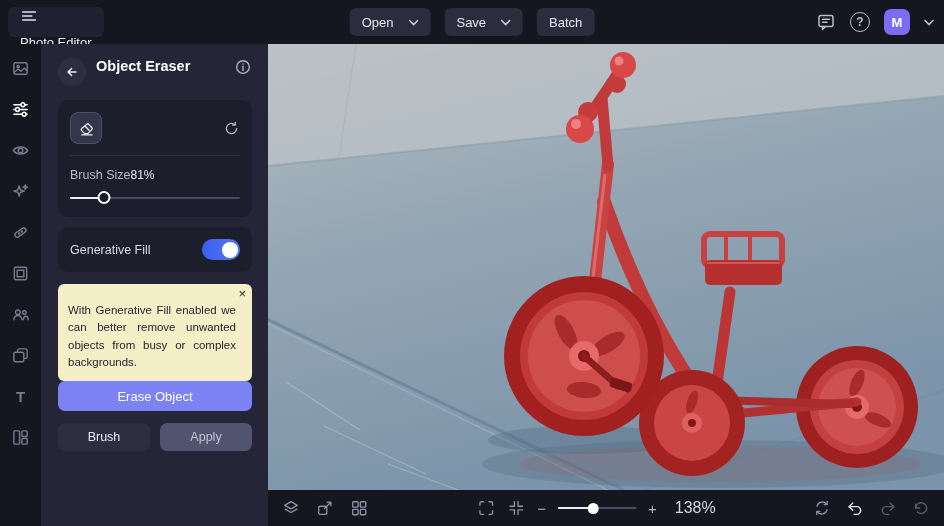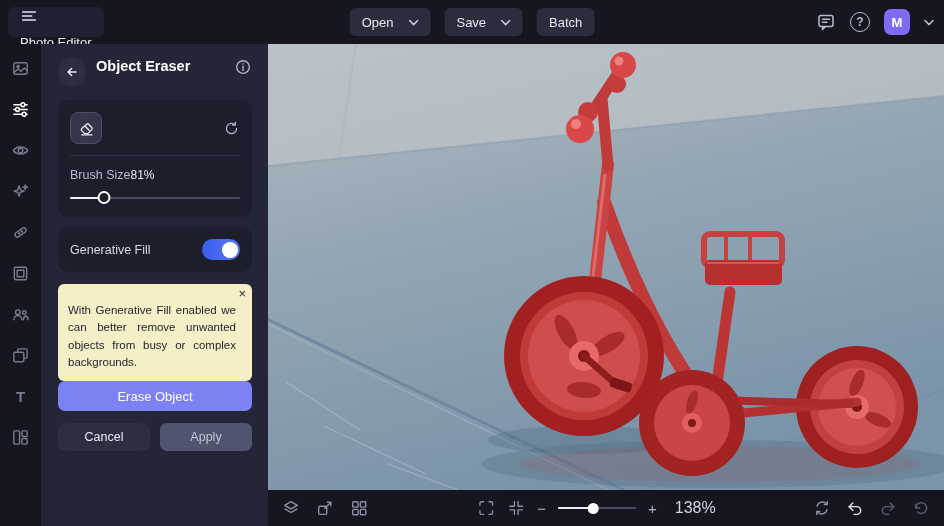--- a/index.html
+++ b/index.html
@@ -241,21 +241,21 @@
     </div>
 
     <div class="tooltip">
       <span>With Generative Fill enabled we can better remove unwanted objects from busy or complex backgrounds.</span>
       <button class="tooltip-close">×</button>
     </div>
 
     <button class="erase-btn">Erase Object</button>
 
     <div class="action-row">
-      <button class="cancel-btn">Cancel</button>
+      <button class="cancel-btn">Brush</button>
       <button class="apply-btn">Apply</button>
     </div>
   </div>
 
   <div class="canvas">
     <svg viewBox="0 0 676 446" preserveAspectRatio="none">
       <defs>
         <linearGradient id="bgGrad" x1="0" y1="0" x2="0.35" y2="1">
           <stop offset="0" stop-color="#b4bcc2"></stop>
           <stop offset="0.45" stop-color="#94a6b3"></stop>

